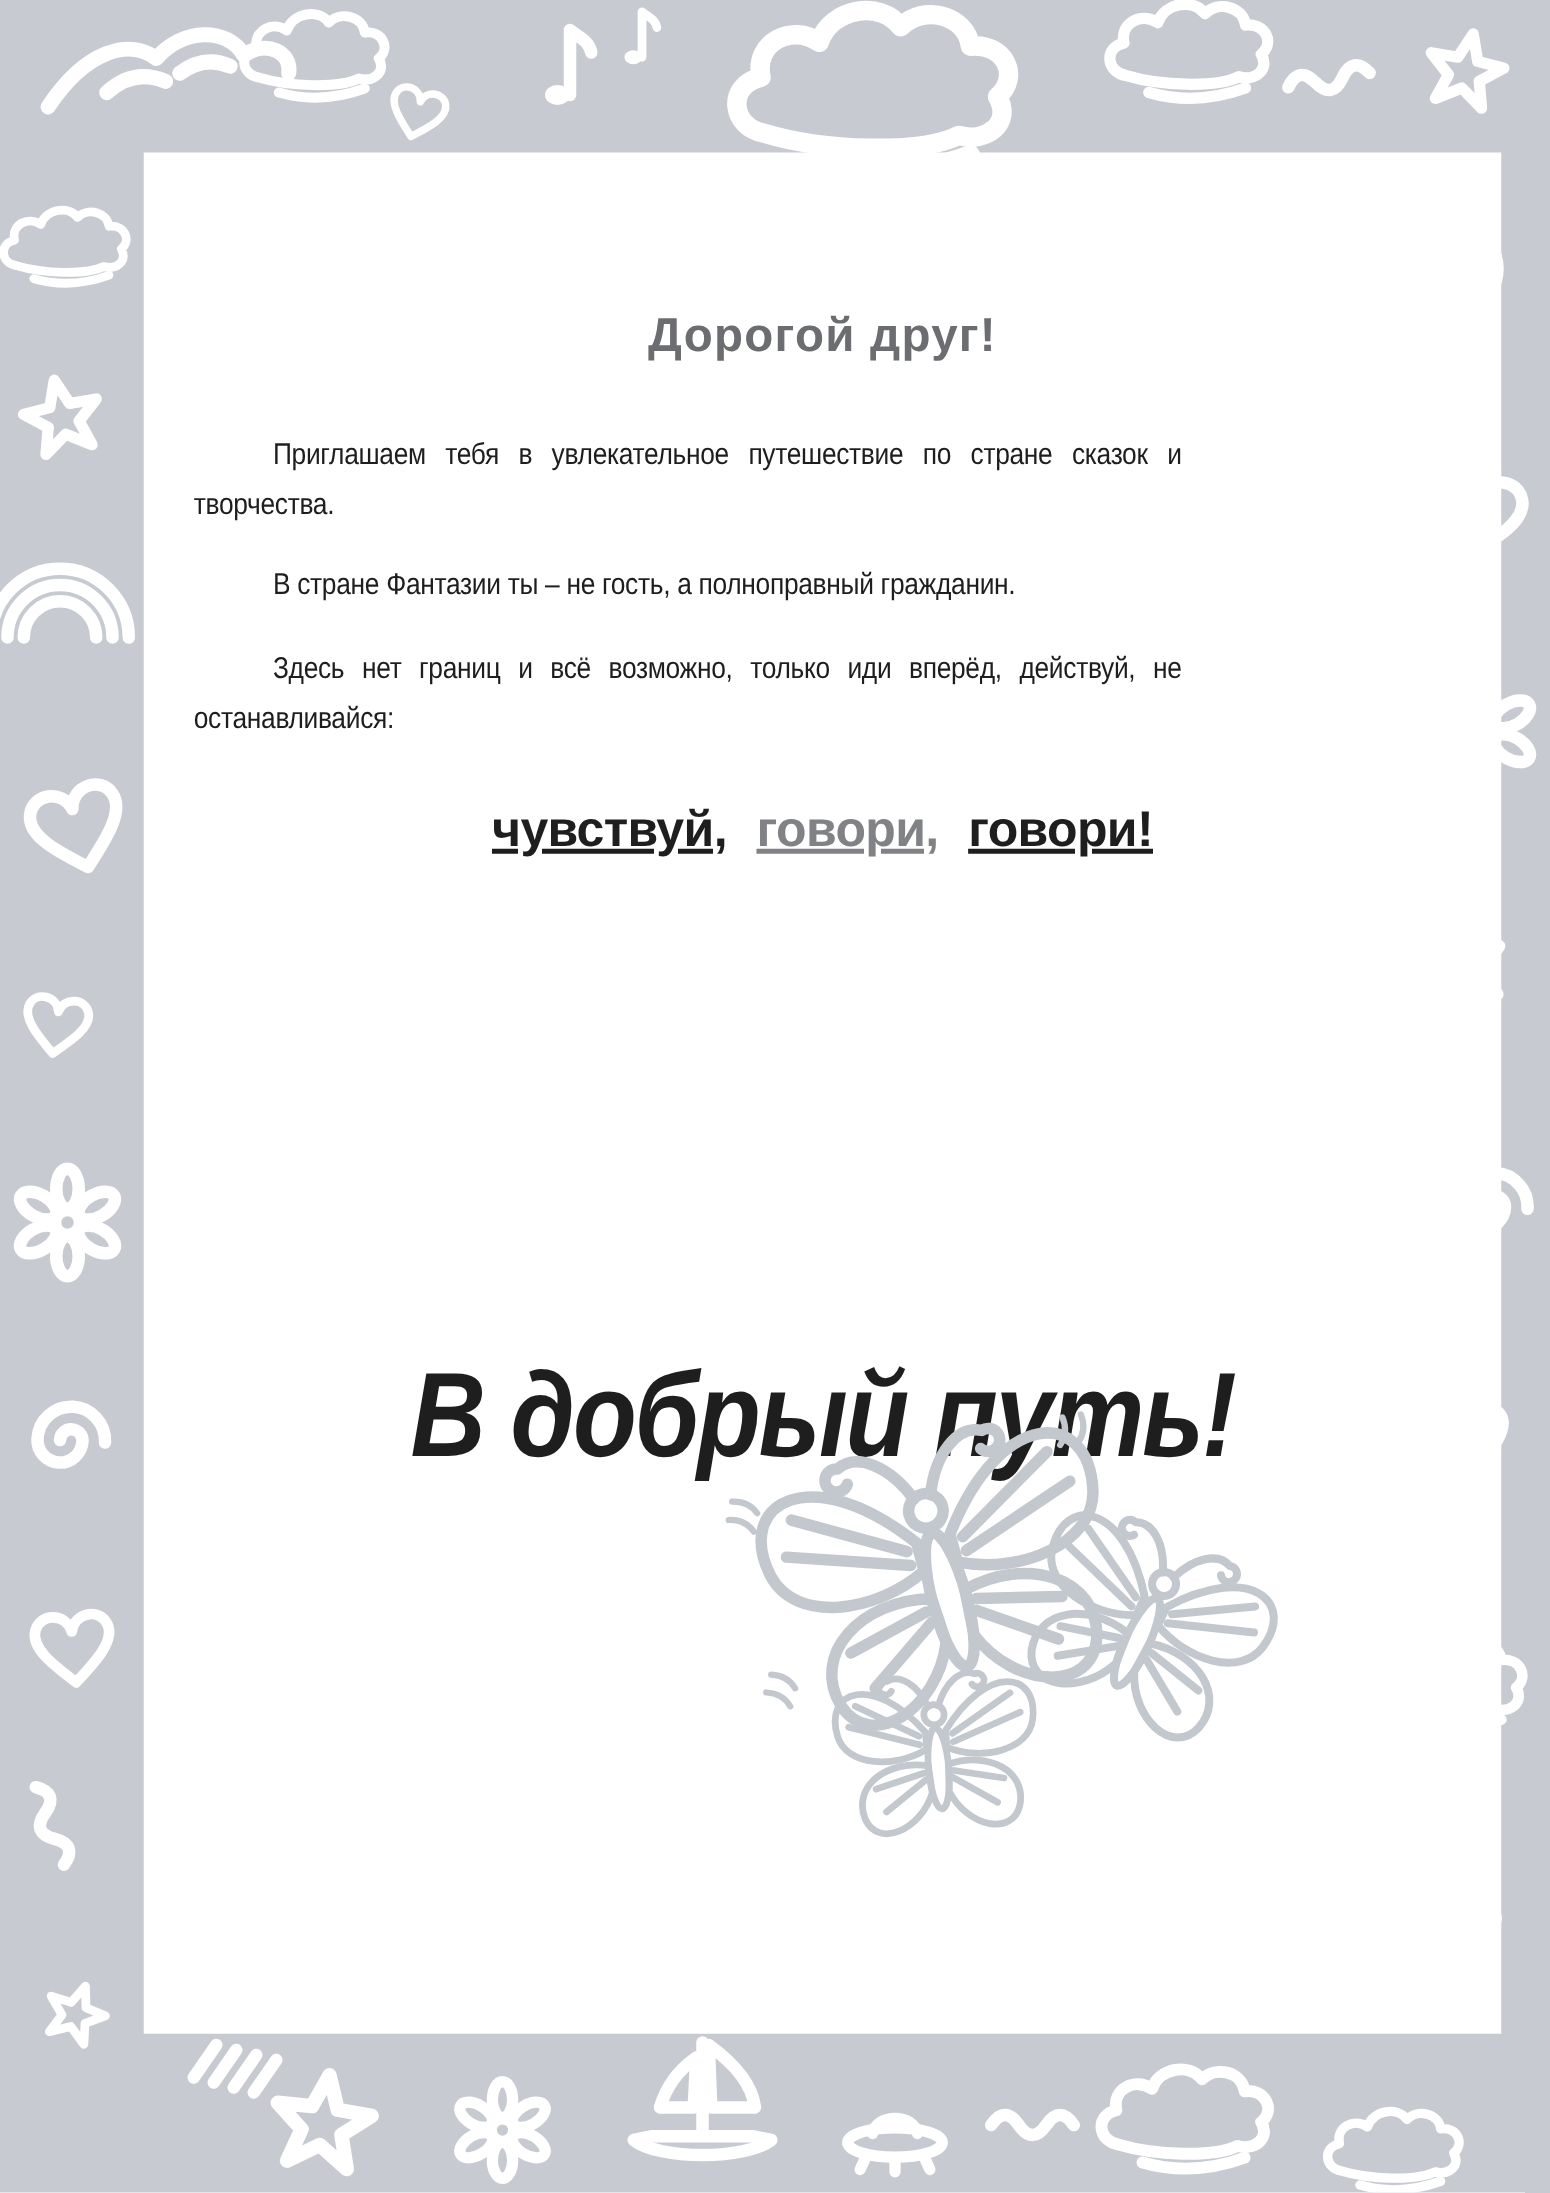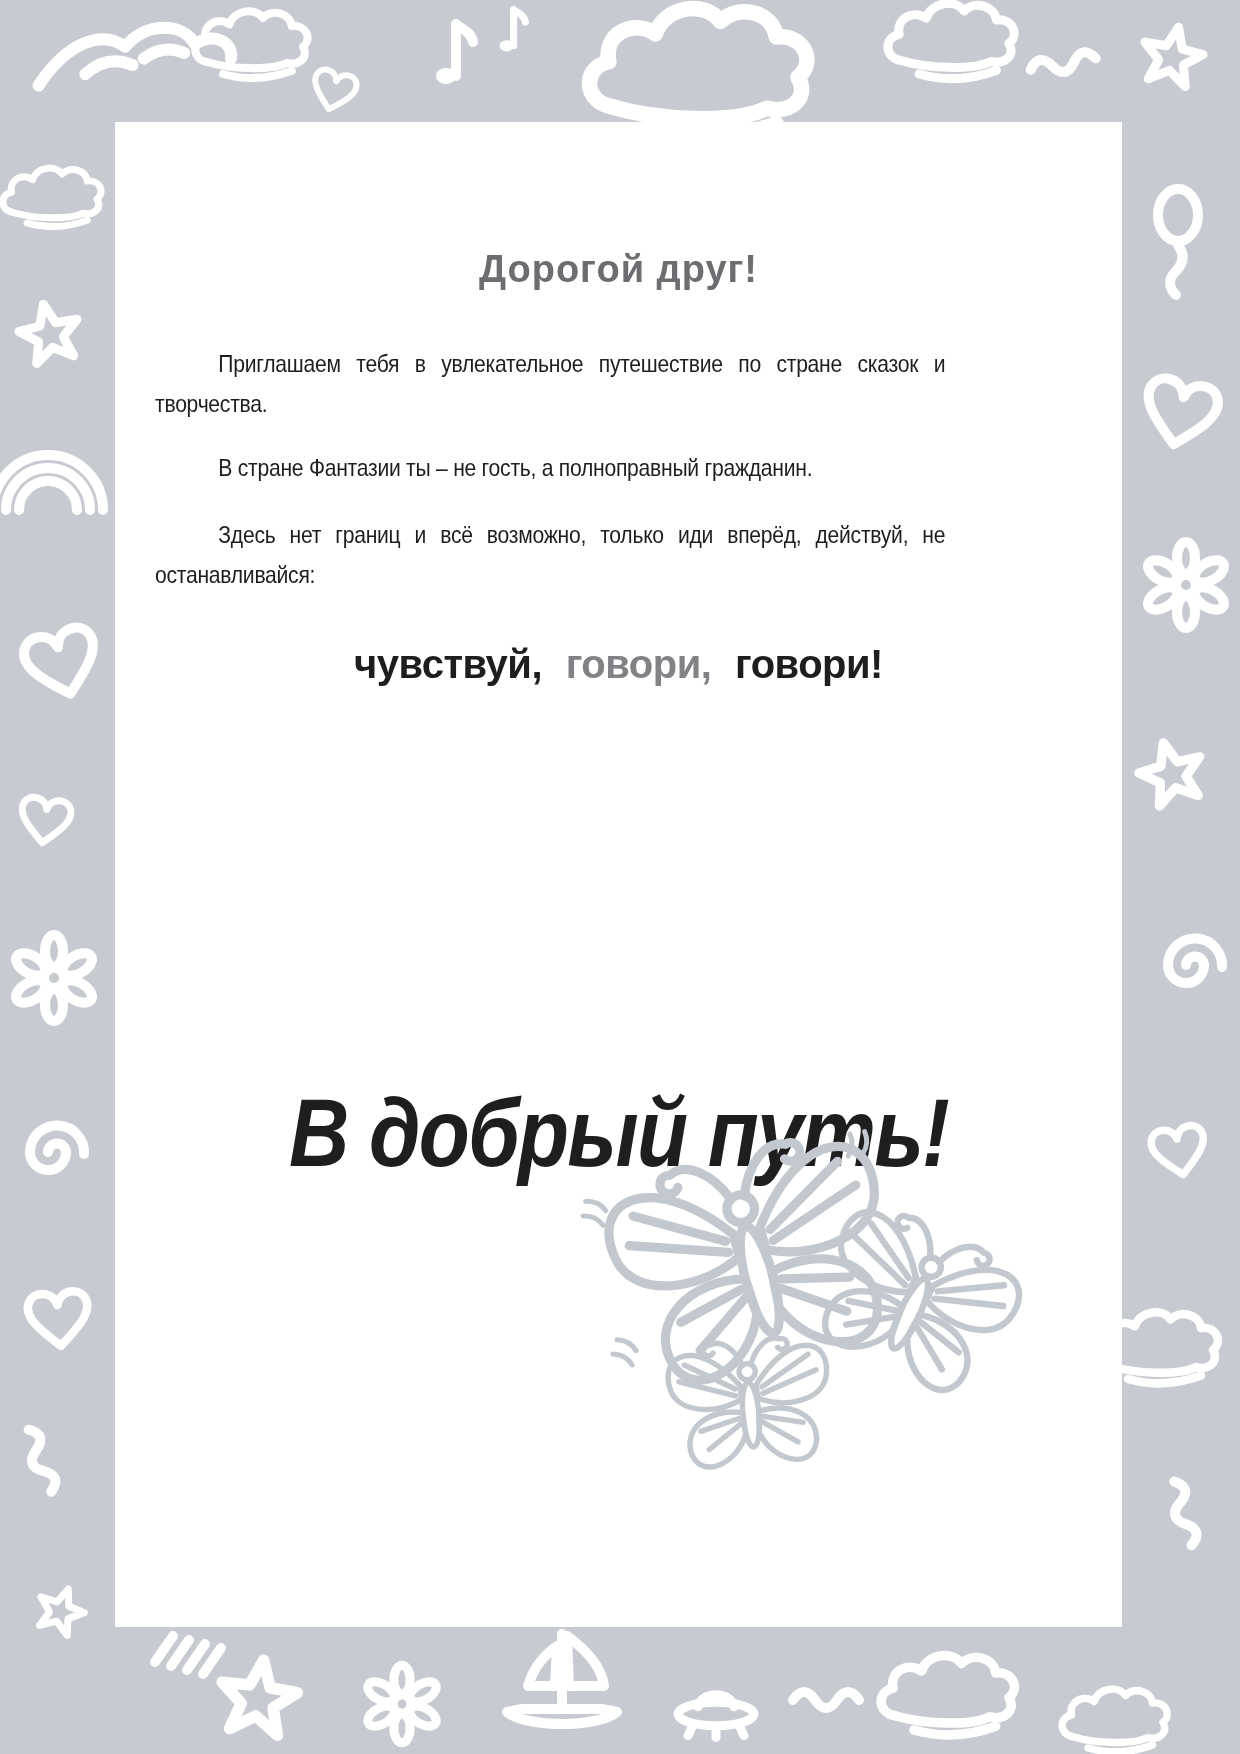--- a/index.html
+++ b/index.html
@@ -16,21 +16,21 @@
   body{
     position:relative;
     background:var(--border-gray);
     font-family:"Liberation Sans","DejaVu Sans",sans-serif;
     overflow:hidden;
   }
   .doodle-frame{
     position:absolute;left:0;top:0;width:1240px;height:1754px;z-index:0;
   }
   .page-panel{
-    position:absolute;left:115px;top:122px;width:1007px;height:1505px;
+    position:absolute;left:115px;top:122px;width:1086px;height:1505px;
     background:var(--panel-white);z-index:1;
   }
   .heading{
     position:absolute;left:0;right:0;top:126px;
     text-align:center;font-size:38px;font-weight:bold;
     color:var(--heading-gray);letter-spacing:1px;
   }
   .para{
     position:absolute;left:40px;width:898px;
     transform:scaleX(0.88);transform-origin:0 0;
@@ -41,21 +41,21 @@
   .para .line.justify{text-align:justify;text-align-last:justify;text-indent:72px;}
   .para .line.indent-only{text-indent:72px;}
   .p1{top:222px;}
   .p2{top:326px;}
   .p3{top:393px;}
   .slogan{
     position:absolute;left:0;right:0;top:520px;
     text-align:center;font-size:40px;font-weight:bold;
     color:var(--text-black);letter-spacing:-0.5px;
   }
-  .slogan .w{display:inline-block;}
+  .slogan .w{display:inline-block;text-decoration:underline;}
   .slogan .w+.w{margin-left:13px;}
   .slogan .gray{color:var(--slogan-gray);}
   .closing{
     position:absolute;left:0;right:0;top:956px;
     text-align:center;font-size:96px;font-weight:bold;font-style:italic;
     color:var(--text-black);
     transform:scaleX(0.87);transform-origin:50% 0;
     white-space:nowrap;letter-spacing:-2px;
   }
   .butterflies{

